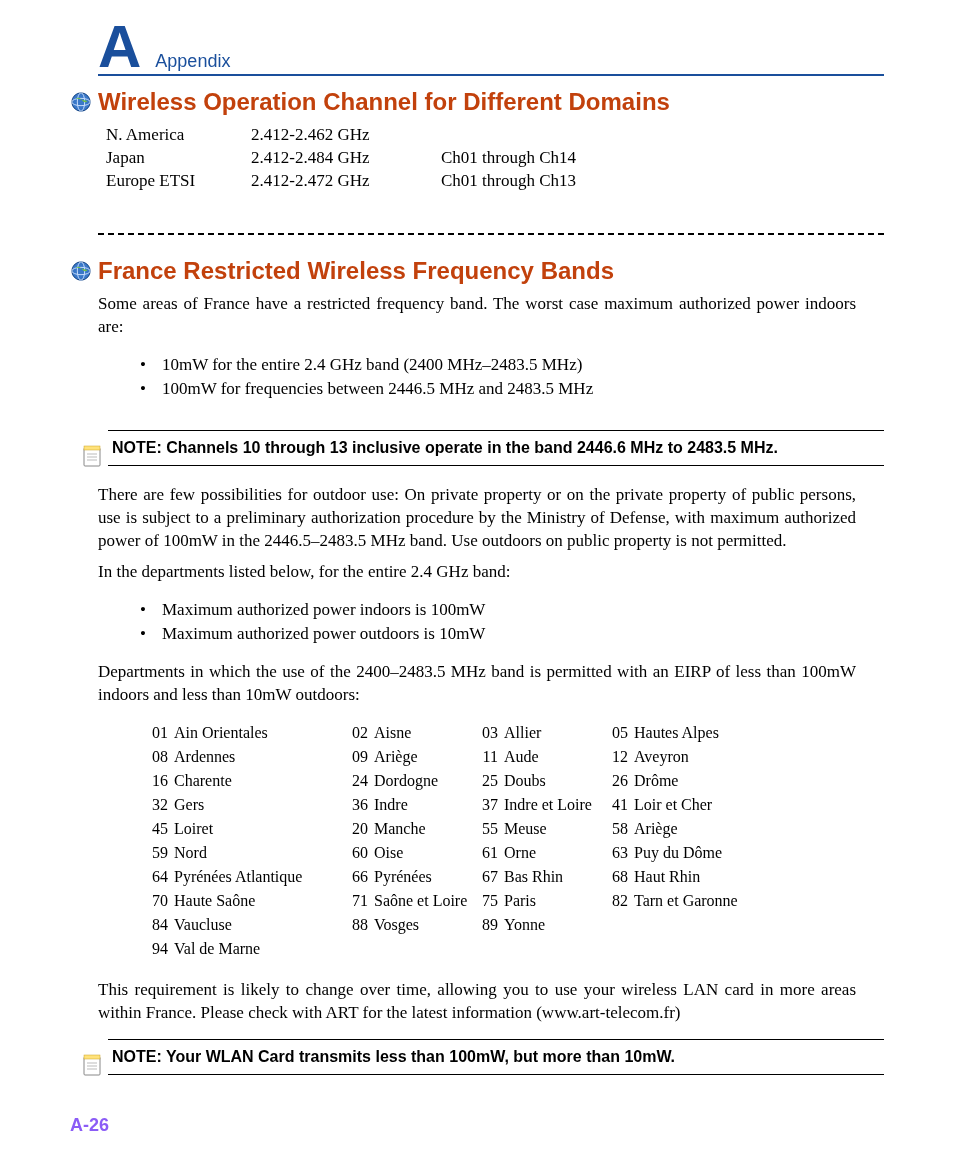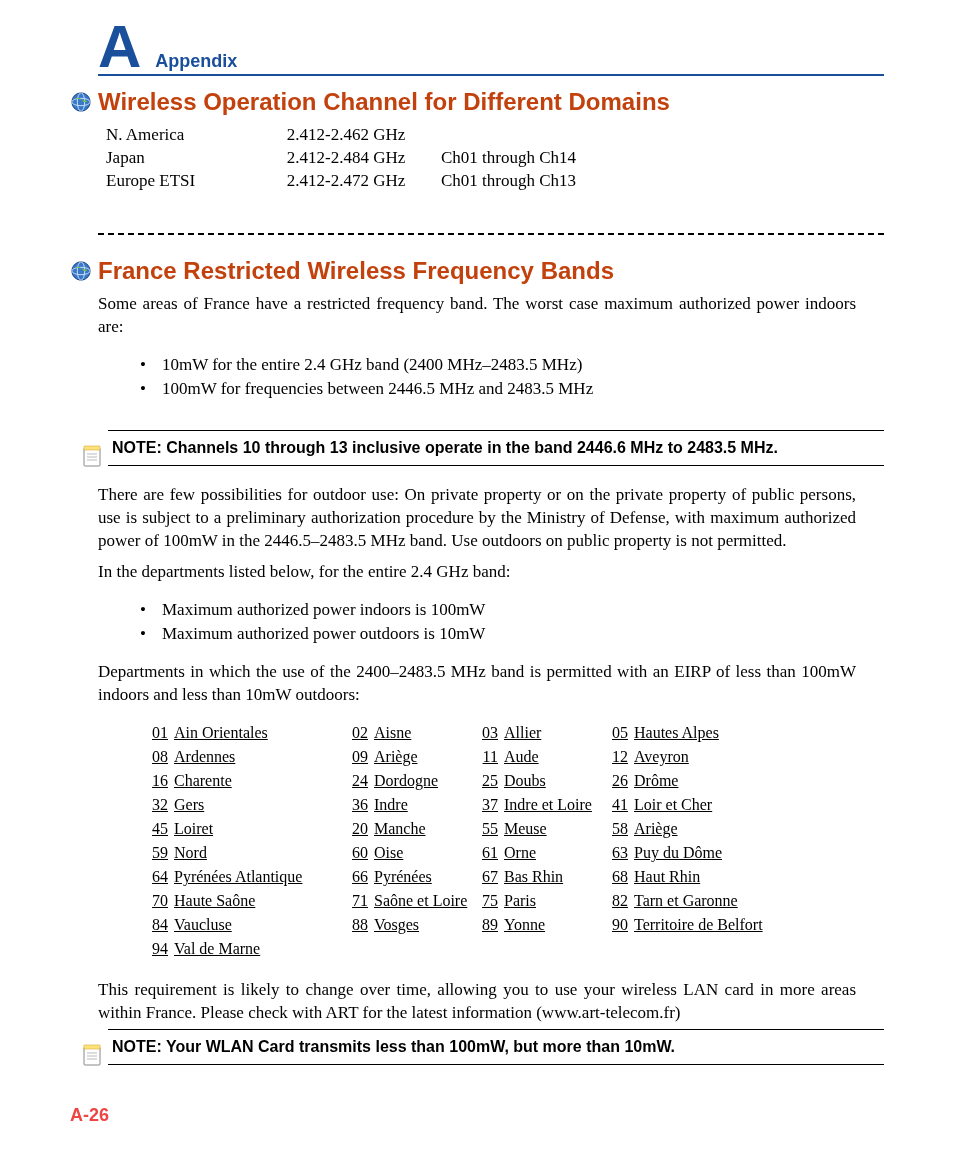--- a/index.html
+++ b/index.html
@@ -24,21 +24,21 @@
     font-family: Arial, Helvetica, sans-serif;
     font-size: 60px;
     font-weight: bold;
     color: #1a4f9c;
     line-height: 0.9;
     margin-right: 14px;
   }
   .appendix-label {
     font-family: Arial, Helvetica, sans-serif;
     font-size: 18px;
-    font-weight: bold;
+    font-weight: normal;
     color: #1a4f9c;
   }
   .section {
     margin-top: 12px;
   }
   .section-header {
     display: flex;
     align-items: center;
     margin-left: 0;
   }
@@ -56,21 +56,21 @@
   }
   .channel-table {
     margin: 8px 0 0 36px;
     font-size: 17px;
   }
   .channel-row {
     display: flex;
     line-height: 1.35;
   }
   .col-region { width: 145px; }
-  .col-freq   { width: 190px; text-align: center; }
+  .col-freq   { width: 190px; }
   .col-ch     { width: 220px; }
   .dashed-divider {
     margin: 40px 0 22px 28px;
     height: 0;
     border-top: 2px dashed #000;
   }
   .body-text {
     font-size: 17px;
     line-height: 1.35;
     text-align: justify;
@@ -113,34 +113,33 @@
   }
   .note-text {
     font-family: Arial, Helvetica, sans-serif;
     font-size: 16px;
     font-weight: bold;
   }
   .dept-grid {
     margin: 14px 0 0 72px;
     font-size: 16px;
     line-height: 1.5;
-    text-decoration: underline;
   }
   .dept-row { display: flex; }
   .dept-cell { display: flex; }
   .dc1 { width: 200px; }
   .dc2 { width: 130px; }
   .dc3 { width: 130px; }
   .dc4 { width: 200px; }
   .dnum { width: 26px; text-align: right; padding-right: 6px; }
   .page-num {
     font-family: Arial, Helvetica, sans-serif;
     font-size: 18px;
     font-weight: bold;
-    color: #ef4444;
+    color: #8b5cf6;
     margin-top: 40px;
   }
 </style>
 </head>
 <body>
 
 <div class="page">
 
   <div class="appendix-header">
     <span class="big-a">A</span>
@@ -375,39 +374,35 @@
             <span>Vaucluse</span>
           </div>
           <div class="dept-cell dc2">
             <span class="dnum">88</span>
             <span>Vosges</span>
           </div>
           <div class="dept-cell dc3">
             <span class="dnum">89</span>
             <span>Yonne</span>
           </div>
-          <div class="dept-cell dc4">
-            <span class="dnum">90</span>
-            <span>Territoire de Belfort</span>
-          </div>
         </div>
         <div class="dept-row">
           <div class="dept-cell dc1">
             <span class="dnum">94</span>
             <span>Val de Marne</span>
           </div>
           <div class="dept-cell dc2"></div>
           <div class="dept-cell dc3"></div>
           <div class="dept-cell dc4"></div>
         </div>
       </div>
 
     <p class="body-text" style="margin-top:18px;">This requirement is likely to change over time, allowing you to use your wireless LAN card in more areas within France. Please check with ART for the latest information (www.art-telecom.fr)</p>
 
-    <div class="note-block" style="margin-top:4px;">
+    <div class="note-block" style="margin-top:14px;">
       <span class="note-icon">
         <svg viewBox="0 0 20 24">
             <rect x="2" y="4" width="16" height="18" rx="1" fill="#fff" stroke="#888" stroke-width="1"></rect>
             <rect x="2" y="2" width="16" height="4" fill="#ffe27a" stroke="#c9a227" stroke-width="0.5"></rect>
             <line x1="5" y1="10" x2="15" y2="10" stroke="#bbb"></line>
             <line x1="5" y1="13" x2="15" y2="13" stroke="#bbb"></line>
             <line x1="5" y1="16" x2="15" y2="16" stroke="#bbb"></line>
           </svg>
       </span>
       <div class="note-text-wrap">

